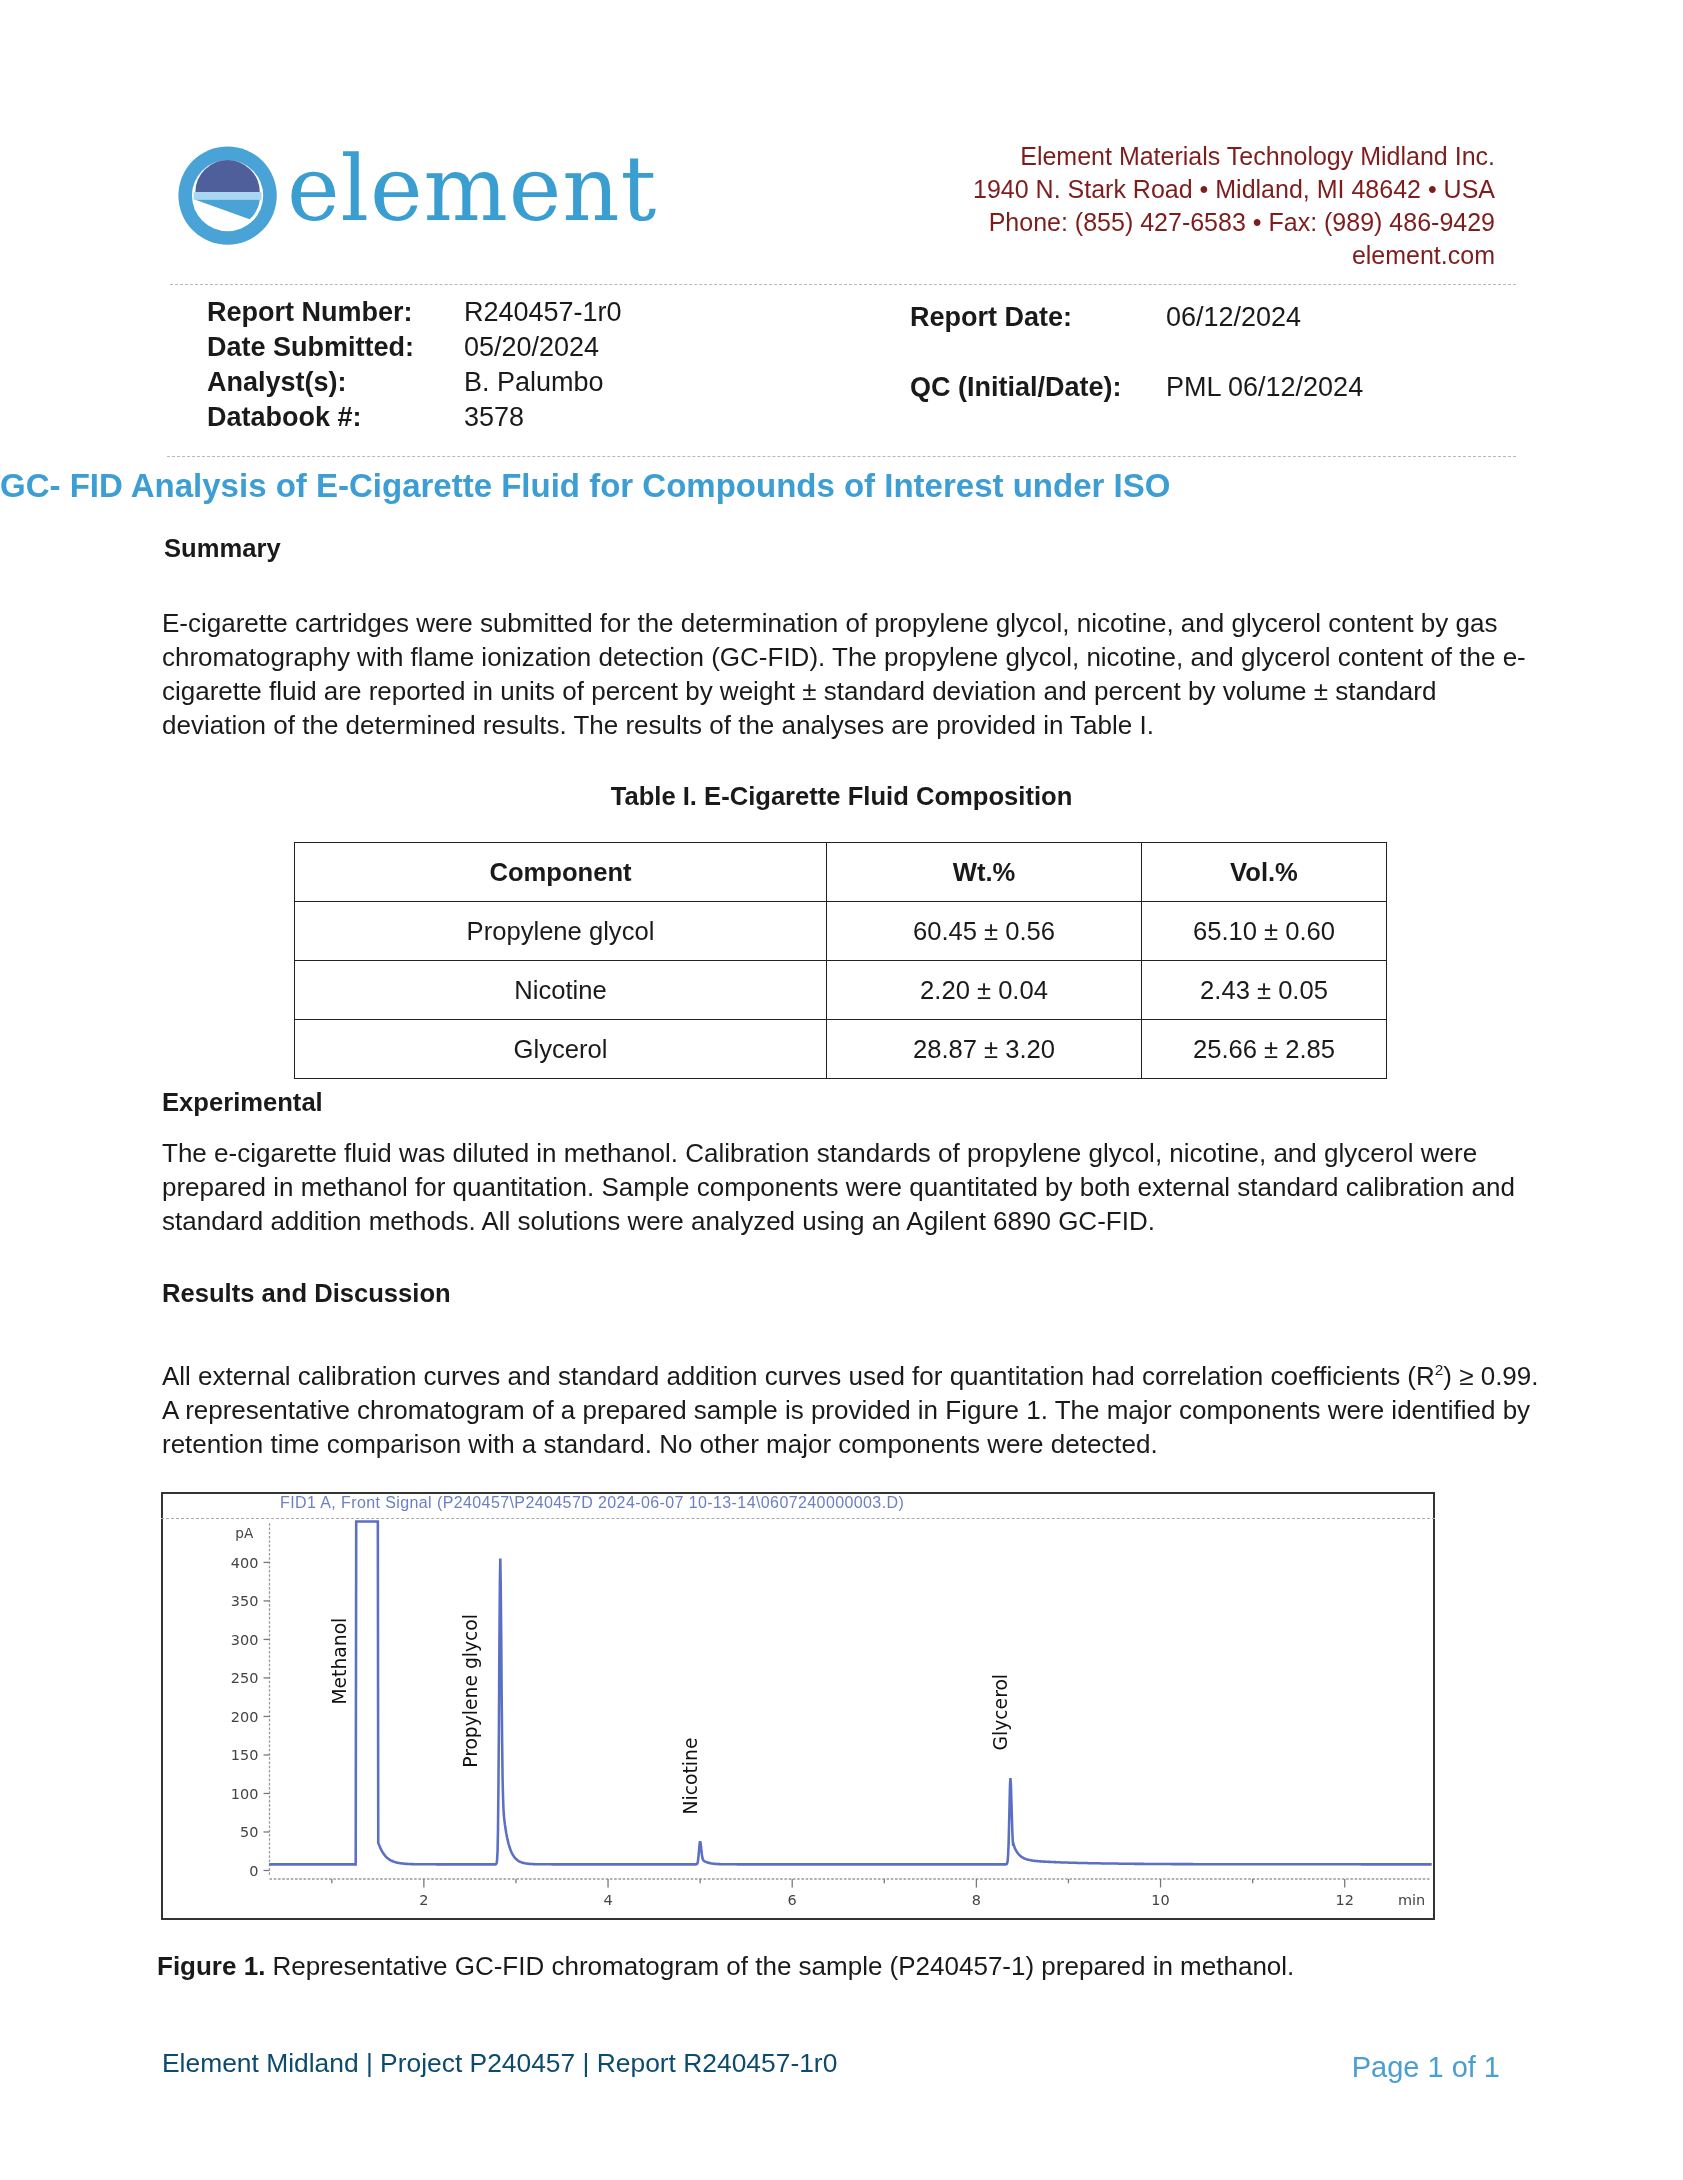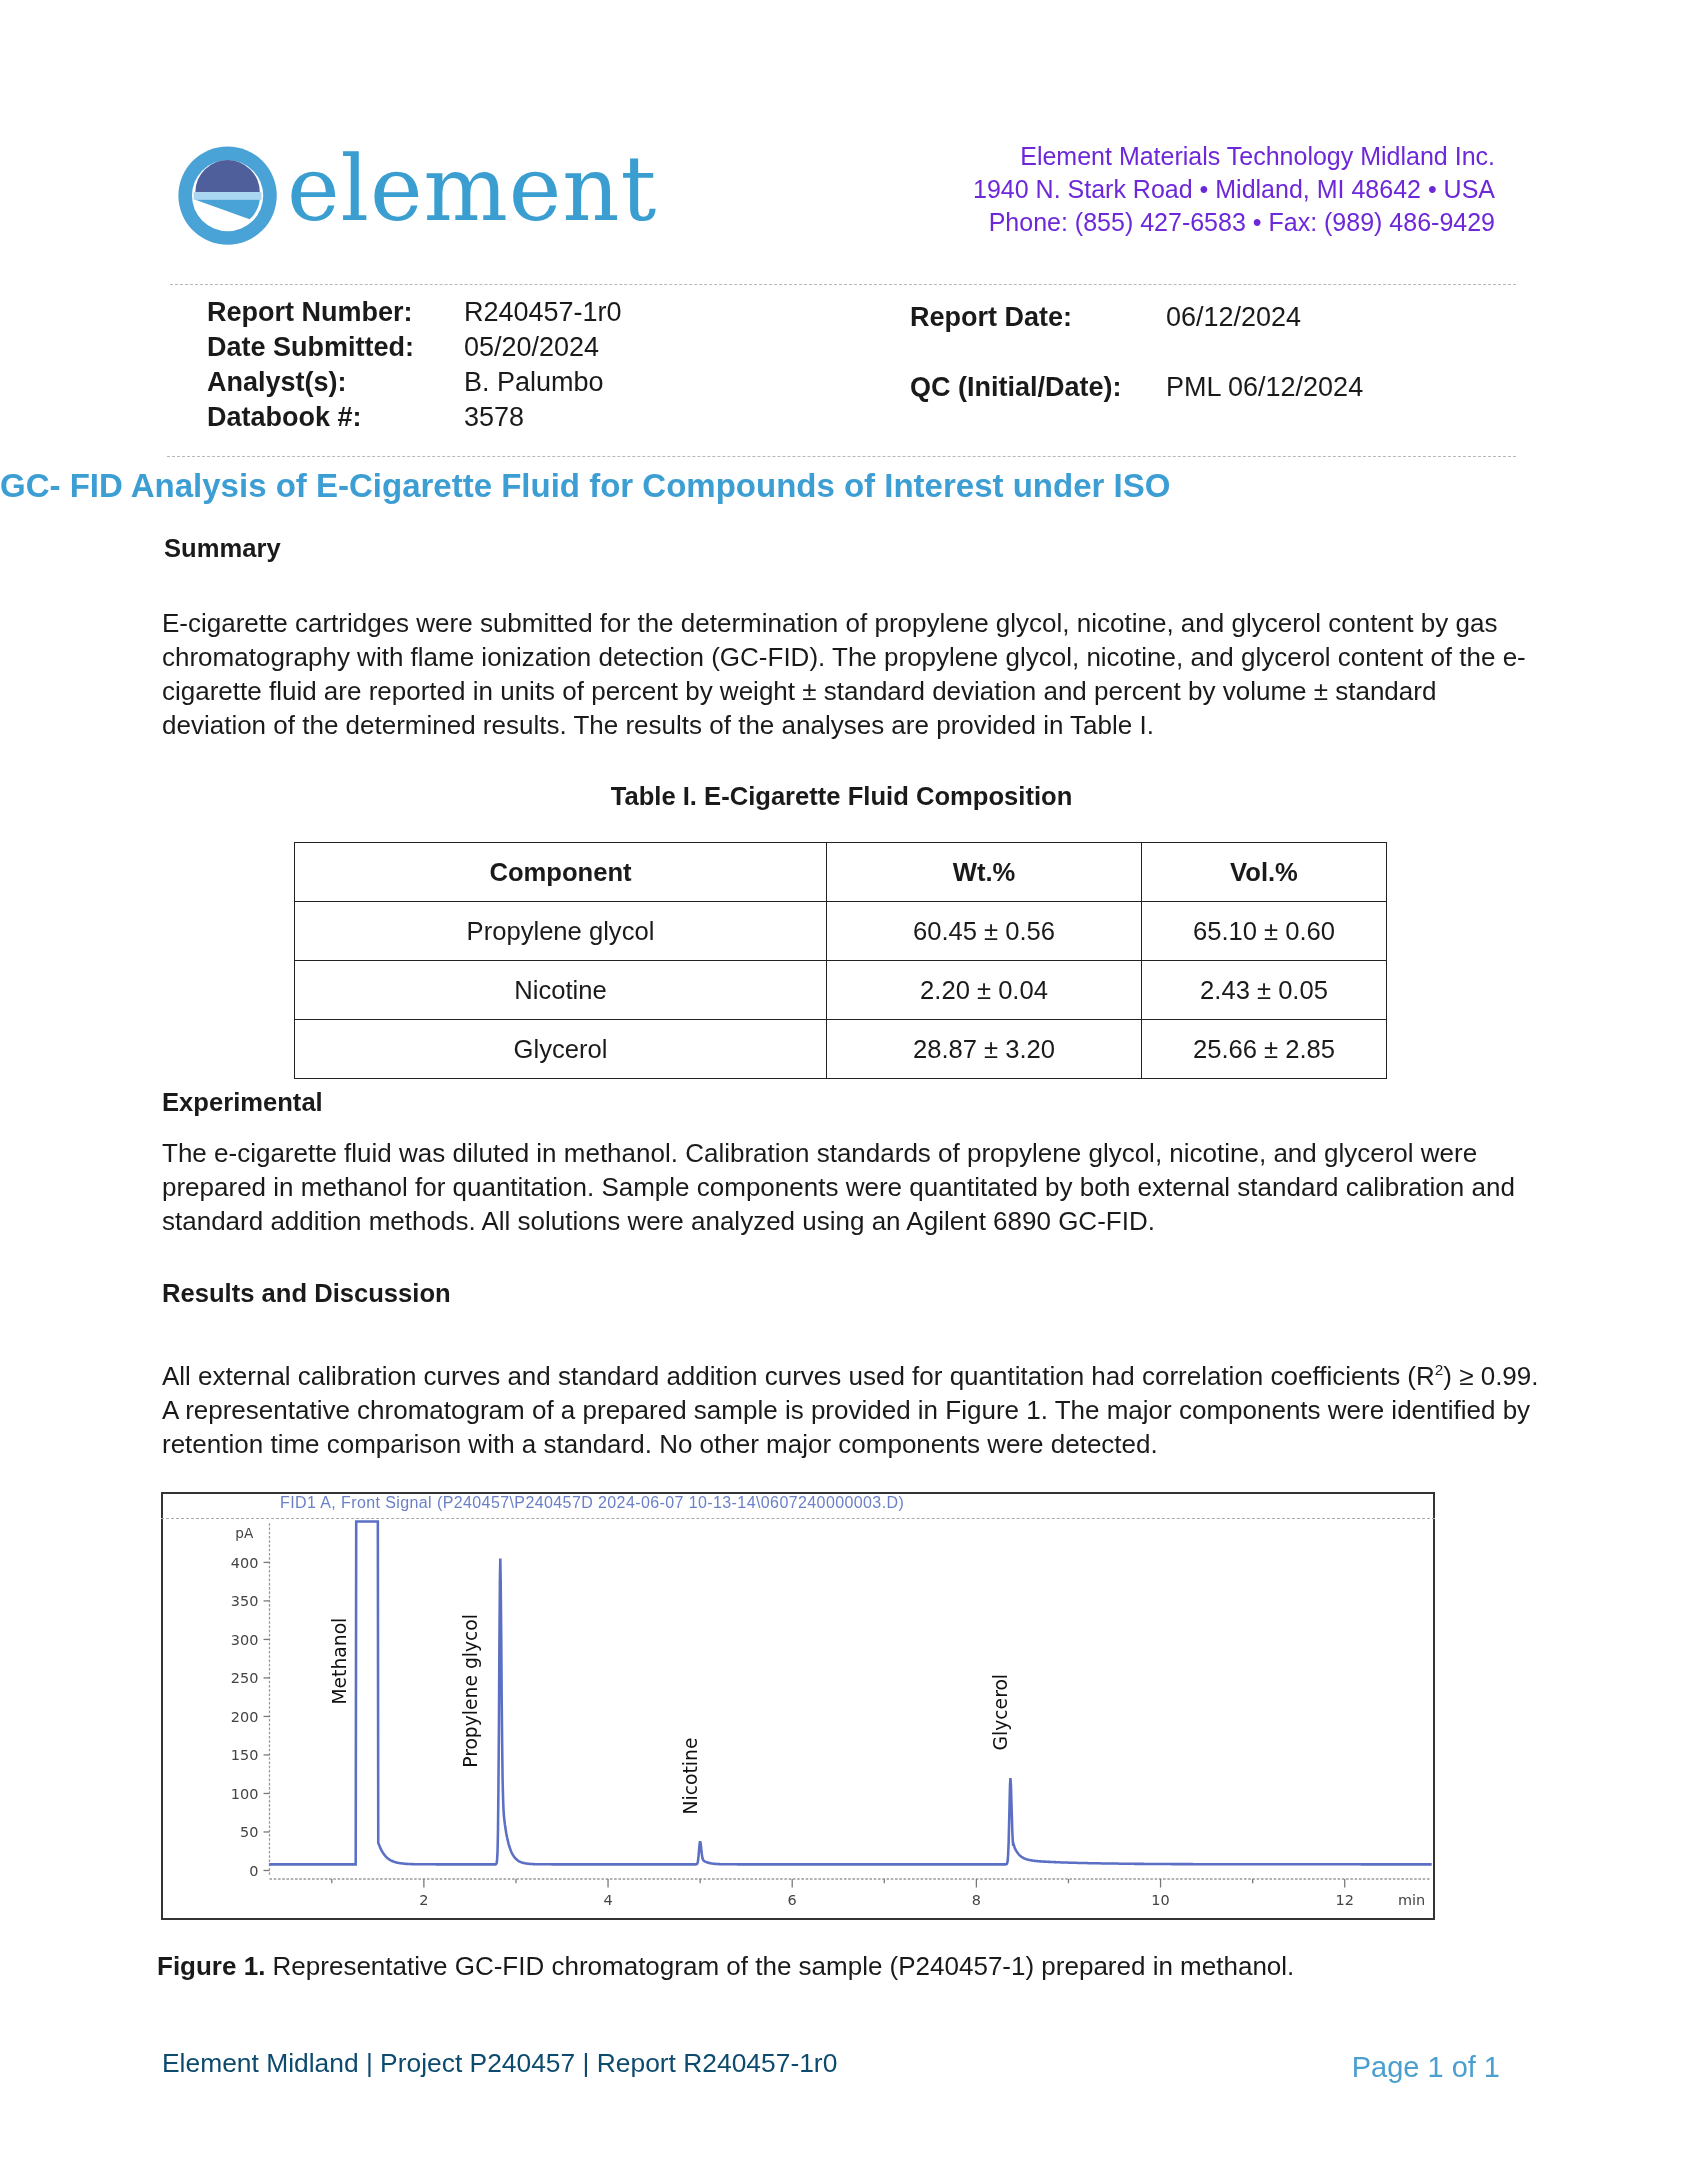--- a/index.html
+++ b/index.html
@@ -4,21 +4,21 @@
 <style>
   html, body { margin: 0; padding: 0; background: #ffffff; }
   body { width: 1683px; height: 2181px; position: relative; overflow: hidden;
          font-family: "Liberation Sans", "DejaVu Sans", sans-serif; color: #1a1a1a; }
   .abs { position: absolute; }
 
   
   .logo { left: 175px; top: 143px; width: 443px; height: 106px; }
   .logo-text { position: absolute; left: 112px; top: -6.8px; font-family: "DejaVu Serif", "Liberation Serif", serif;
                font-size: 89px; color: #3a9fd0; letter-spacing: 0.9px; line-height: 106px; }
-  .address { right: 188px; top: 140px; text-align: right; font-size: 25px; line-height: 33px; color: #6d28d9; }
+  .address { right: 188px; top: 140px; text-align: right; font-size: 25px; line-height: 33px; color: #7f1d1d; }
   .divider { height: 0; border-top: 1.7px dashed #b8b8b8; }
 
   .meta { font-size: 27px; line-height: 35px; }
   .meta .lab { font-weight: bold; }
 
   .doc-title { left: 0; width: 1683px; top: 467px; text-align: left; font-size: 33px; font-weight: bold; color: #3d9ed4; }
   .heading { font-size: 25.6px; font-weight: bold; }
   .para { font-size: 26px; line-height: 34px; width: 1371px; }
 
   .table-title { left: 0; width: 1683px; top: 782px; text-align: center; font-size: 25.6px; font-weight: bold; }
@@ -51,20 +51,21 @@
     <rect x="22" y="58" width="80" height="9" fill="#a9d6f0"></rect>
     <path d="M 24 67 L 100 67 A 38 38 0 0 1 88 90 L 24 67 Z" fill="#4aa3d6"></path>
   </svg>
   <span class="logo-text">element</span>
 </div>
 
 <div class="abs address">
   <div>Element Materials Technology Midland Inc.</div>
   <div>1940 N. Stark Road • Midland, MI  48642 • USA</div>
   <div>Phone: (855) 427-6583 • Fax: (989) 486-9429</div>
+  <div>element.com</div>
 </div>
 
 <div class="abs divider" style="left:170px; top:284px; width:1346px;"></div>
 
 <div class="abs meta" style="left:207px; top:295px;">
   <div><span class="lab" style="display:inline-block;width:257px;">Report Number:</span><span>R240457-1r0</span></div>
   <div><span class="lab" style="display:inline-block;width:257px;">Date Submitted:</span><span>05/20/2024</span></div>
   <div><span class="lab" style="display:inline-block;width:257px;">Analyst(s):</span><span>B. Palumbo</span></div>
   <div><span class="lab" style="display:inline-block;width:257px;">Databook #:</span><span>3578</span></div>
 </div>

